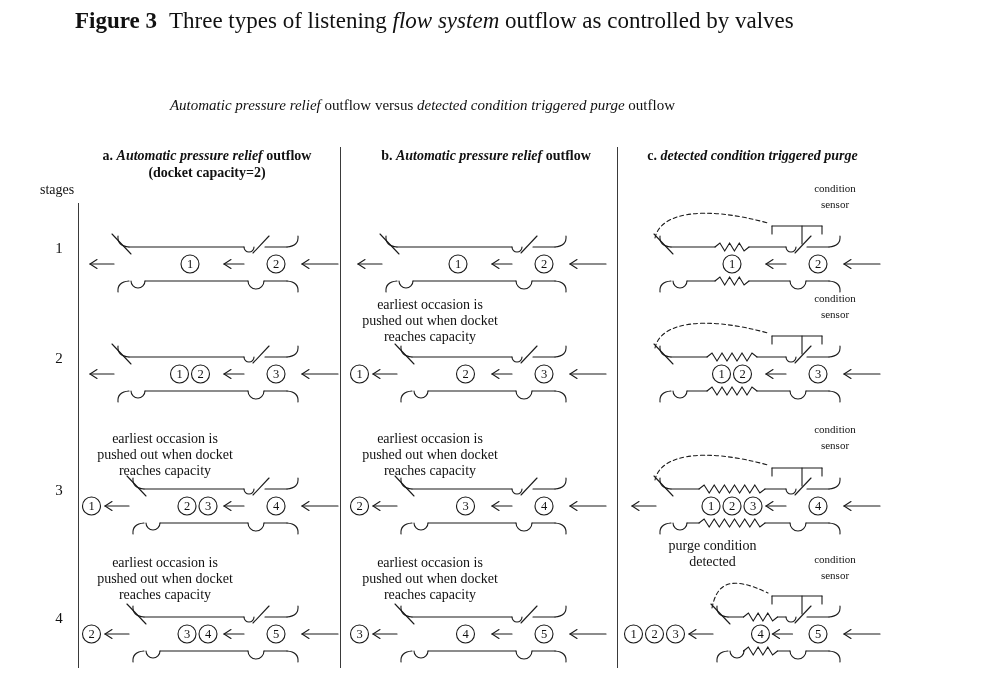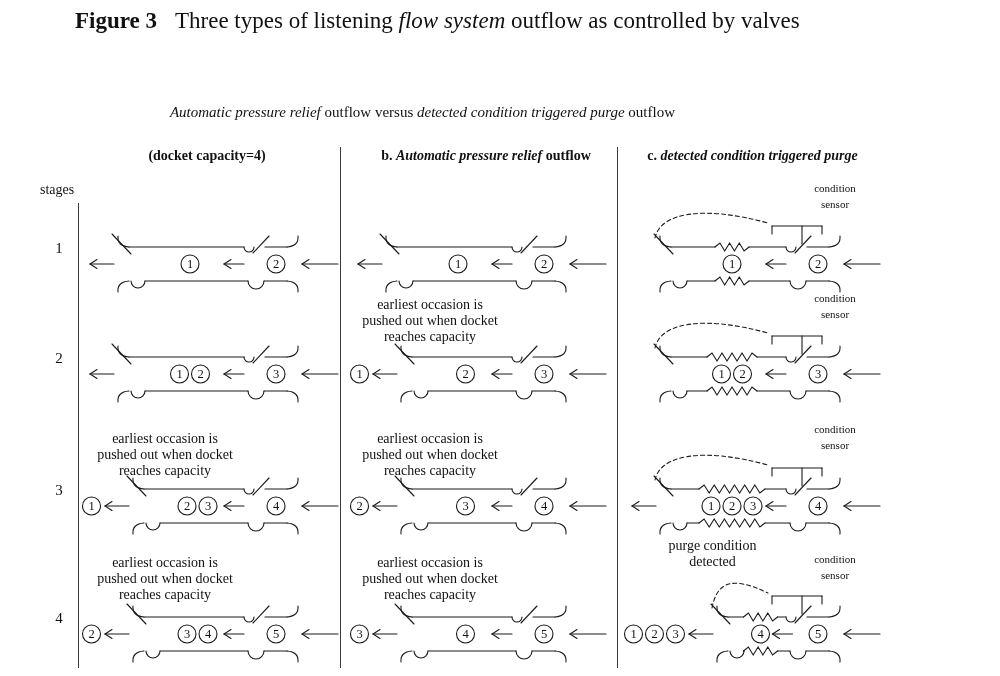--- a/index.html
+++ b/index.html
@@ -4,22 +4,22 @@
 <style>
   html,body { margin:0; padding:0; background:#fff; }
   .page {
     position:relative; width:1000px; height:676px; background:#ffffff;
     font-family:"Liberation Serif","DejaVu Serif",serif; color:#111;
     overflow:hidden;
   }
   .abs { position:absolute; }
   .it { font-style:italic; }
   .title { left:75px; top:8px; font-size:23px; white-space:nowrap; }
-  .flabel { font-weight:bold; margin-right:18px; }
-  .subtitle { left:110px; top:104px; width:625px; text-align:center; font-size:15px; }
+  .flabel { font-weight:bold; margin-right:12px; }
+  .subtitle { left:110px; top:97px; width:625px; text-align:center; font-size:15px; }
   .colhead { top:147px; text-align:center; font-weight:bold; font-size:14px; line-height:17px; }
   .stages-label { left:40px; top:182px; font-size:14px; }
   .stage-num { left:50px; width:18px; text-align:center; font-size:15px; }
   .vline { width:1px; background:#3a3a3a; }
   .caption { width:210px; text-align:center; font-size:14px; line-height:16px; white-space:pre-line; }
   .sensor-label { width:90px; text-align:center; font-size:11px; line-height:16px; white-space:pre-line; }
   .purge-label { width:135px; text-align:center; font-size:14px; line-height:16px; white-space:pre-line; }
   svg.pipe { position:absolute; width:260px; height:112px; overflow:visible; }
   svg text { font-family:"Liberation Serif","DejaVu Serif",serif; fill:#111; }
 </style>
@@ -30,21 +30,22 @@
 
   <div class="abs title">
     <span class="flabel">Figure 3</span><span>Three types of listening </span><span class="it">flow system</span><span> outflow as controlled by valves</span>
   </div>
 
   <div class="abs subtitle">
     <span class="it">Automatic pressure relief</span><span> outflow versus </span><span class="it">detected condition triggered purge</span><span> outflow</span>
   </div>
 
   <div class="abs colhead" style="left:82px;width:250px;">
-    <div>(docket capacity=4)</div>
+    <div><span>a. </span><span class="it">Automatic pressure relief</span><span> outflow</span></div>
+    <div>(docket capacity=2)</div>
   </div>
   <div class="abs colhead" style="left:356px;width:260px;">
     <div><span>b. </span><span class="it">Automatic pressure relief</span><span> outflow</span></div>
   </div>
   <div class="abs colhead" style="left:625px;width:255px;">
     <div><span>c. </span><span class="it">detected condition triggered purge</span><span></span></div>
   </div>
 
   <div class="abs stages-label">stages</div>
   <div class="abs stage-num" style="top:240px;">1</div>

